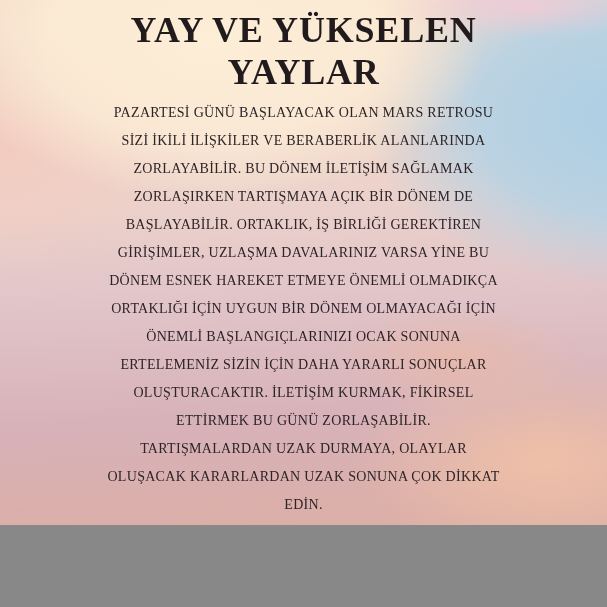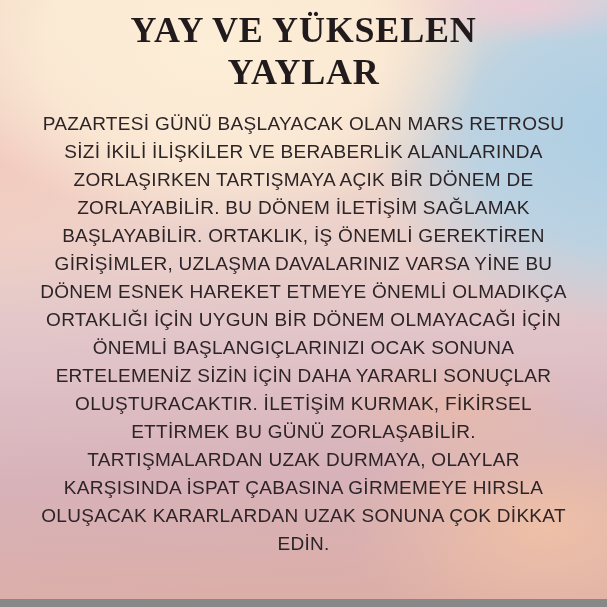--- a/index.html
+++ b/index.html
@@ -3,21 +3,21 @@
 <meta charset="utf-8">
 <style>
   html, body {
     margin: 0;
     padding: 0;
     background: #888;
   }
   .poster {
     position: relative;
     width: 607px;
-    height: 599px;
+    height: 525px;
     overflow: hidden;
     font-family: "Liberation Sans", sans-serif;
   }
   
   .bg {
     position: absolute;
     inset: 0;
     background:
       radial-gradient(ellipse 32% 9% at 86% 1%, rgba(238,203,214,0.95) 0%, rgba(238,203,214,0) 70%),
       radial-gradient(ellipse 62% 42% at 35% 8%, #fdeed7 0%, rgba(253,238,215,0.75) 45%, rgba(253,238,215,0) 72%),
@@ -37,51 +37,51 @@
     padding-top: 9px;
     font-family: "Liberation Serif", "DejaVu Serif", serif;
     font-weight: 600;
     font-size: 36px;
     line-height: 42px;
     letter-spacing: 0.8px;
     color: #221b1d;
   }
   .title .tline { display: block; white-space: nowrap; }
   .bodytext {
-    margin-top: 17px;
-    font-size: 19px;
+    margin-top: 6px;
+    font-size: 14px;
     line-height: 28px;
     font-weight: 400;
     letter-spacing: 0.3px;
     color: #2d2428;
+    font-family: Liberation Serif, serif;
   }
   .bodytext .bline { display: block; white-space: nowrap; }
 </style>
 </head>
 <body>
 
 <div class="poster">
   <div class="bg"></div>
   <div class="content">
     <h1 class="title">
       <span class="tline">YAY VE YÜKSELEN</span>
       <span class="tline">YAYLAR</span>
     </h1>
     <div class="bodytext">
       <span class="bline">PAZARTESİ GÜNÜ BAŞLAYACAK OLAN MARS RETROSU</span>
       <span class="bline">SİZİ İKİLİ İLİŞKİLER VE BERABERLİK ALANLARINDA</span>
+      <span class="bline">ZORLAYABİLİR. BU DÖNEM İLETİŞİM SAĞLAMAK</span>
       <span class="bline">ZORLAŞIRKEN TARTIŞMAYA AÇIK BİR DÖNEM DE</span>
-      <span class="bline">ZORLAYABİLİR. BU DÖNEM İLETİŞİM SAĞLAMAK</span>
-      <span class="bline">BAŞLAYABİLİR. ORTAKLIK, İŞ ÖNEMLİ GEREKTİREN</span>
+      <span class="bline">BAŞLAYABİLİR. ORTAKLIK, İŞ BİRLİĞİ GEREKTİREN</span>
       <span class="bline">GİRİŞİMLER, UZLAŞMA DAVALARINIZ VARSA YİNE BU</span>
       <span class="bline">DÖNEM ESNEK HAREKET ETMEYE ÖNEMLİ OLMADIKÇA</span>
       <span class="bline">ORTAKLIĞI İÇİN UYGUN BİR DÖNEM OLMAYACAĞI İÇİN</span>
       <span class="bline">ÖNEMLİ BAŞLANGIÇLARINIZI OCAK SONUNA</span>
       <span class="bline">ERTELEMENİZ SİZİN İÇİN DAHA YARARLI SONUÇLAR</span>
       <span class="bline">OLUŞTURACAKTIR. İLETİŞİM KURMAK, FİKİRSEL</span>
       <span class="bline">ETTİRMEK BU GÜNÜ ZORLAŞABİLİR.</span>
       <span class="bline">TARTIŞMALARDAN UZAK DURMAYA, OLAYLAR</span>
-      <span class="bline">KARŞISINDA İSPAT ÇABASINA GİRMEMEYE HIRSLA</span>
       <span class="bline">OLUŞACAK KARARLARDAN UZAK SONUNA ÇOK DİKKAT</span>
       <span class="bline">EDİN.</span>
     </div>
   </div>
 </div>
 
 </body></html>

